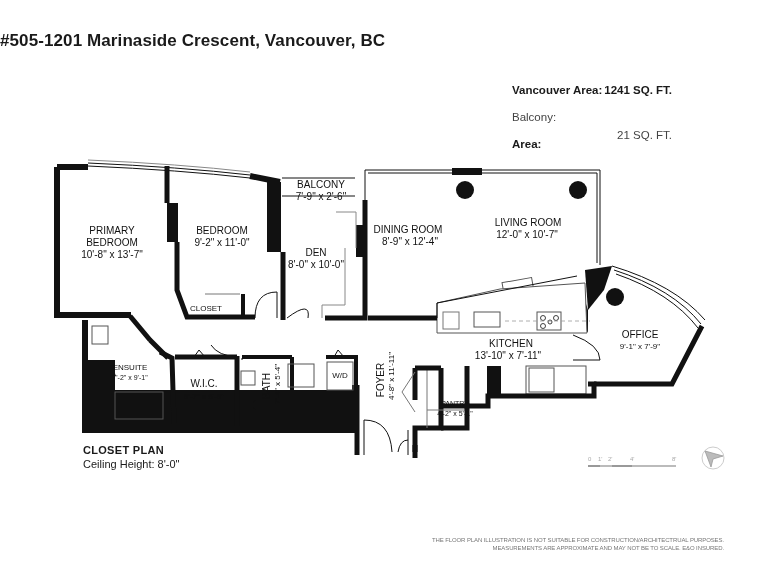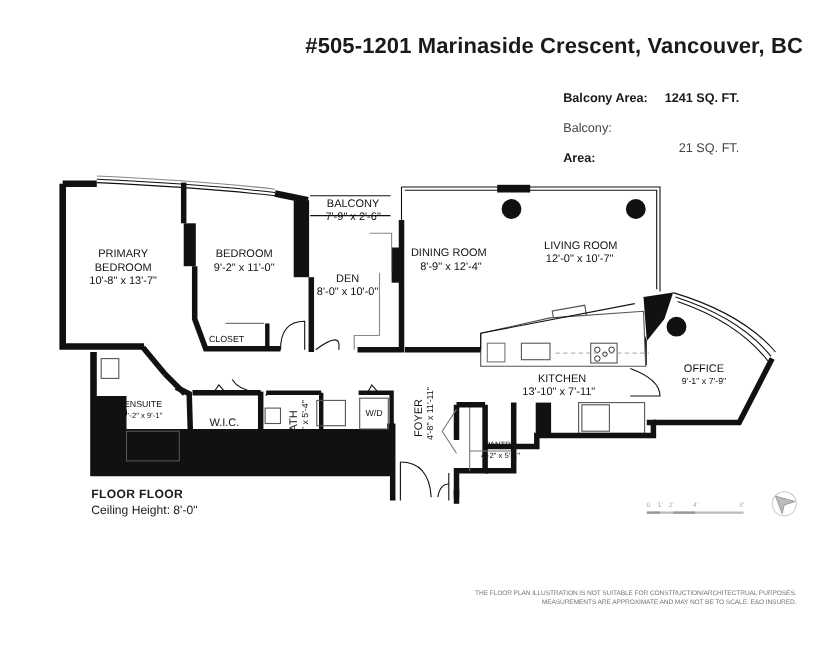--- a/index.html
+++ b/index.html
@@ -1,38 +1,38 @@
 <!DOCTYPE html>
 <html><head>
 <meta charset="utf-8">
 <style>
   html, body { margin: 0; padding: 0; background: #ffffff; }
   body { width: 758px; height: 586px; position: relative; overflow: hidden; font-family: "Liberation Sans", "DejaVu Sans", sans-serif; color: #1a1a1a; }
-  .title { position: absolute; left: 0; top: 31px; width: 730px; text-align: right; font-size: 20px; font-weight: bold; letter-spacing: 0.1px; }
+  .title { position: absolute; left: 0; top: 31px; width: 730px; text-align: left; font-size: 17px; font-weight: bold; letter-spacing: 0.1px; }
   .area { position: absolute; left: 512px; top: 81px; width: 160px; font-size: 11.5px; }
   .area-row { display: flex; justify-content: space-between; height: 27px; line-height: 18px; }
   .area-row.bold { font-weight: bold; }
   .area-row.light { color: #444; flex-direction: column; }
   .area-row .v { text-align: right; }
   .plan { position: absolute; left: 0; top: 0; }
   .room-label { font-family: "Liberation Sans", "DejaVu Sans", sans-serif; font-size: 10px; fill: #111; text-anchor: middle; }
   .room-label.sm { font-size: 8px; }
   .room-label.xs { font-size: 7px; }
   .fp { position: absolute; left: 83px; top: 443px; font-size: 11px; line-height: 14px; }
   .fp .h { font-weight: bold; letter-spacing: 0.3px; }
   .disclaimer { position: absolute; right: 34px; top: 536px; font-size: 6px; color: #777; text-align: right; line-height: 8px; letter-spacing: -0.1px; }
 </style>
 </head>
 <body>
 
 <div class="title">#505-1201 Marinaside Crescent, Vancouver, BC</div>
 
 <div class="area">
   <div class="area-row bold">
-    <span>Balcony Area:</span>
+    <span>Vancouver Area:</span>
     <span class="v">1241 SQ. FT.</span>
   </div>
   <div class="area-row light">
     <span>Balcony:</span>
     <span class="v">21 SQ. FT.</span>
   </div>
   <div class="area-row bold">
     <span>Area:</span>
   </div>
 </div>
@@ -205,20 +205,20 @@
     <text x="672" y="461" font-size="6" fill="#aaa">8'</text>
   </g>
 
   <g transform="translate(713,458)">
     <circle cx="0" cy="0" r="11" fill="none" stroke="#ccc" stroke-width="1"></circle>
     <polygon points="-8,-7 10,-2 0,1 -2,9" fill="#bbb" stroke="#999" stroke-width="0.8"></polygon>
   </g>
 </svg>
 
 <div class="fp">
-  <div class="h">FLOOR FLOOR</div>
+  <div class="h">CLOSET PLAN</div>
   <div>Ceiling Height: 8'-0"</div>
 </div>
 
 <div class="disclaimer">
   <div>THE FLOOR PLAN ILLUSTRATION IS NOT SUITABLE FOR CONSTRUCTION/ARCHITECTRUAL PURPOSES.</div>
   <div>MEASUREMENTS ARE APPROXIMATE AND MAY NOT BE TO SCALE. E&amp;O INSURED.</div>
 </div>
 
 </body></html>

